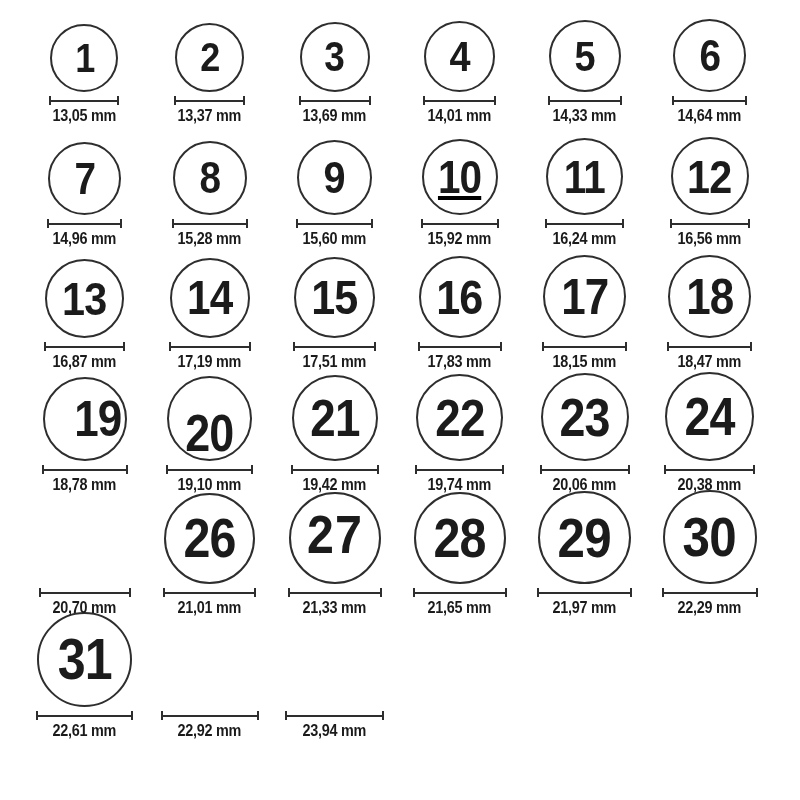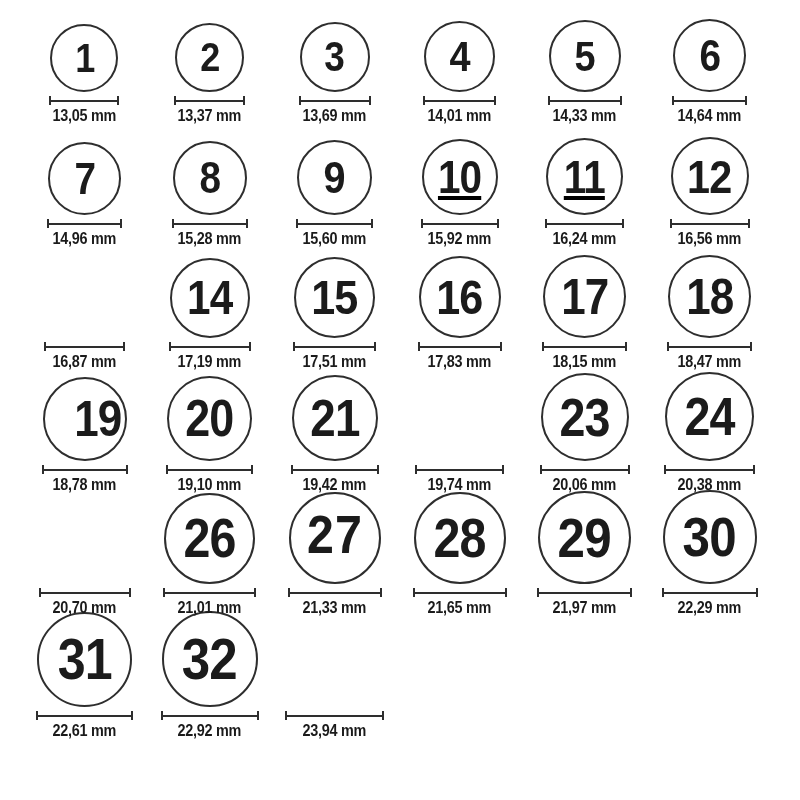--- a/index.html
+++ b/index.html
@@ -164,40 +164,43 @@
     <div class="circle" style="width: 76px; height: 76px; text-decoration: underline;">
       <span class="num" style="font-size: 46px;">10</span>
     </div>
     <div class="measure" style="width: 78px;">
       <span class="measure-bar"></span>
     </div>
     <div class="label">15,92 mm</div>
   </div>
 
   <div class="cell">
-    <div class="circle" style="width: 77px; height: 77px; text-decoration: underline;">
+    <div class="circle" style="width: 77px; height: 77px;">
       <span class="num" style="font-size: 46px;">11</span>
     </div>
     <div class="measure" style="width: 79px;">
       <span class="measure-bar"></span>
     </div>
     <div class="label">16,24 mm</div>
   </div>
 
   <div class="cell">
     <div class="circle" style="width: 78px; height: 78px;">
       <span class="num" style="font-size: 47px;">12</span>
     </div>
     <div class="measure" style="width: 80px;">
       <span class="measure-bar"></span>
     </div>
     <div class="label">16,56 mm</div>
   </div>
 
   <div class="cell">
+    <div class="circle" style="width: 79px; height: 79px;">
+      <span class="num" style="font-size: 47px;">13</span>
+    </div>
     <div class="measure" style="width: 81px;">
       <span class="measure-bar"></span>
     </div>
     <div class="label">16,87 mm</div>
   </div>
 
   <div class="cell">
     <div class="circle" style="width: 80px; height: 80px;">
       <span class="num" style="font-size: 48px;">14</span>
     </div>
@@ -251,40 +254,43 @@
     <div class="circle" style="width: 84px; height: 84px; justify-content: flex-end;">
       <span class="num" style="font-size: 50px;">19</span>
     </div>
     <div class="measure" style="width: 86px;">
       <span class="measure-bar"></span>
     </div>
     <div class="label">18,78 mm</div>
   </div>
 
   <div class="cell">
-    <div class="circle" style="width: 85px; height: 85px;">
+    <div class="circle" style="width: 85px; height: 85px; align-items: flex-end;">
       <span class="num" style="font-size: 51px;">20</span>
     </div>
     <div class="measure" style="width: 87px;">
       <span class="measure-bar"></span>
     </div>
     <div class="label">19,10 mm</div>
   </div>
 
   <div class="cell">
     <div class="circle" style="width: 86px; height: 86px;">
       <span class="num" style="font-size: 52px;">21</span>
     </div>
     <div class="measure" style="width: 88px;">
       <span class="measure-bar"></span>
     </div>
     <div class="label">19,42 mm</div>
   </div>
 
   <div class="cell">
+    <div class="circle" style="width: 87px; height: 87px;">
+      <span class="num" style="font-size: 52px;">22</span>
+    </div>
     <div class="measure" style="width: 89px;">
       <span class="measure-bar"></span>
     </div>
     <div class="label">19,74 mm</div>
   </div>
 
   <div class="cell">
     <div class="circle" style="width: 88px; height: 88px;">
       <span class="num" style="font-size: 53px;">23</span>
     </div>
@@ -365,23 +371,20 @@
     <div class="circle" style="width: 95px; height: 95px;">
       <span class="num" style="font-size: 57px;">31</span>
     </div>
     <div class="measure" style="width: 97px;">
       <span class="measure-bar"></span>
     </div>
     <div class="label">22,61 mm</div>
   </div>
 
   <div class="cell">
-    <div class="circle" style="width: 96px; height: 96px;">
-      <span class="num" style="font-size: 58px;">32</span>
-    </div>
     <div class="measure" style="width: 98px;">
       <span class="measure-bar"></span>
     </div>
     <div class="label">22,92 mm</div>
   </div>
 
   <div class="cell">
     <div class="measure" style="width: 99px;">
       <span class="measure-bar"></span>
     </div>

